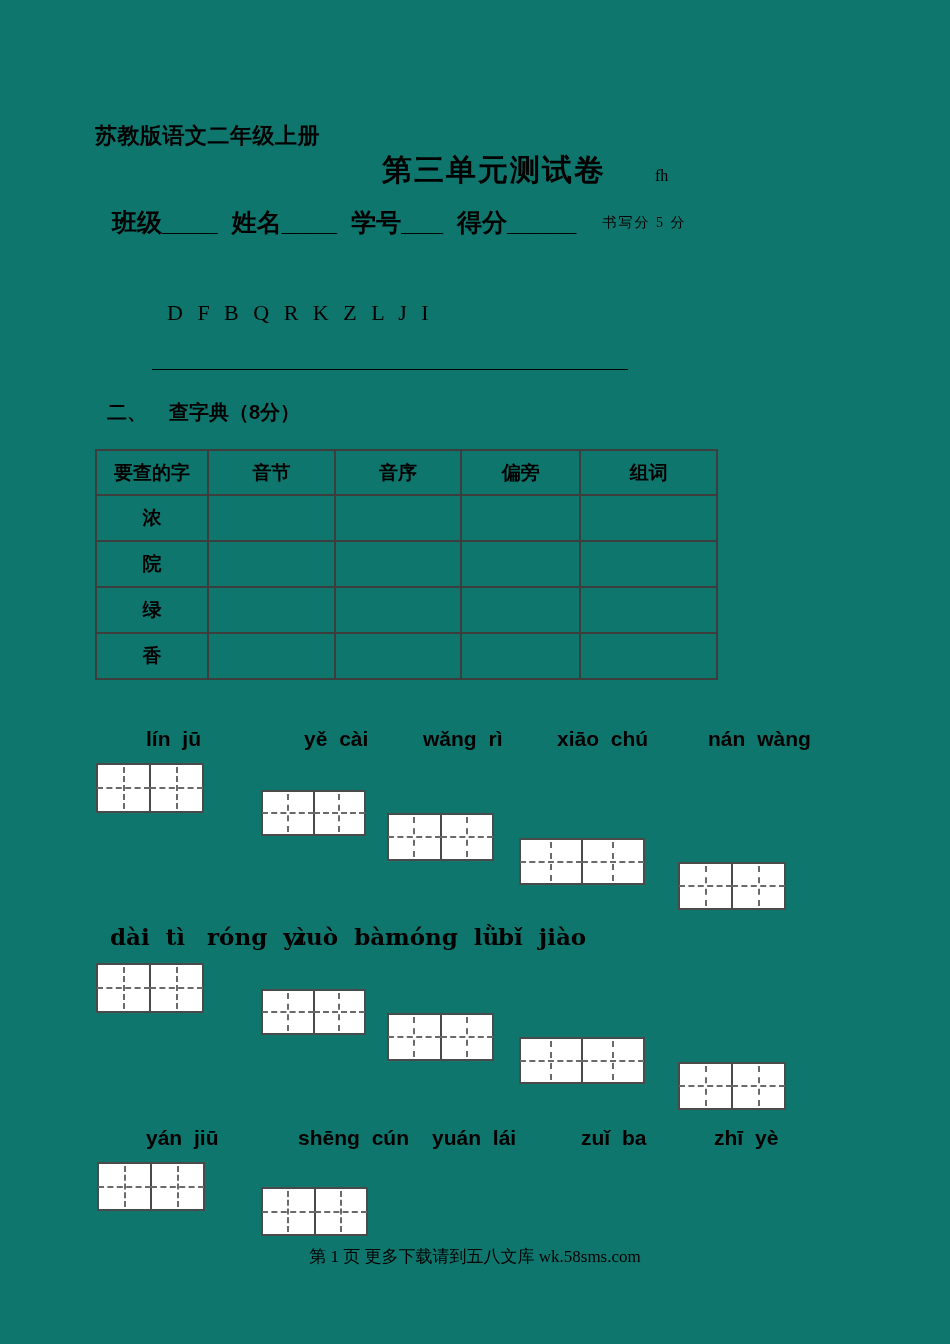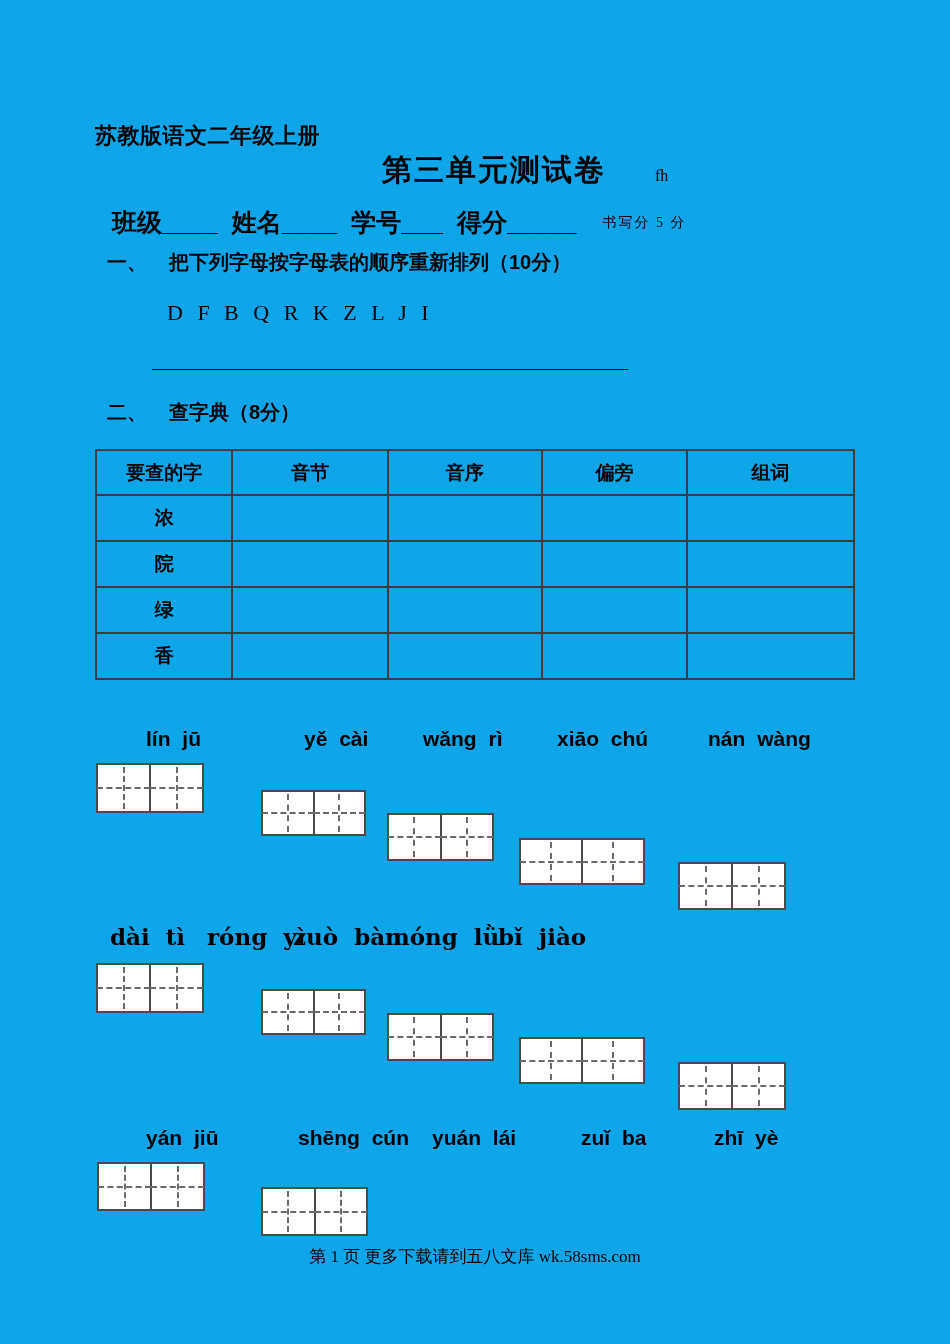--- a/index.html
+++ b/index.html
@@ -1,18 +1,18 @@
 <!DOCTYPE html>
 <html><head>
 <meta charset="utf-8">
 <style>
   html,body { margin:0; padding:0; background:#888; }
   .page {
     position:relative; width:950px; height:1344px; margin:0 auto;
-    background:#0ea5e9; color:#000;
+    background:#0f766e; color:#000;
     font-family:"Liberation Serif", serif;
     overflow:hidden;
   }
   .edition {
     position:absolute; left:95px; top:121px;
     font-family:"Liberation Sans", sans-serif;
     font-weight:bold; font-size:22px; letter-spacing:0.5px;
   }
   .title {
     position:absolute; left:0; right:0; top:150px; text-align:center;
@@ -37,21 +37,21 @@
   .sec-title { margin-left:22px; }
   .letters {
     position:absolute; left:167px; top:300px;
     font-family:"Liberation Serif", serif; font-size:22px; word-spacing:9px;
   }
   .rule-line {
     position:absolute; left:152px; top:369px; width:476px; height:0;
     border-top:1.5px solid #000;
   }
   table.dict-table {
-    position:absolute; left:95px; top:449px; width:760px;
+    position:absolute; left:95px; top:449px; width:623px;
     border-collapse:collapse; table-layout:fixed;
     font-family:"Liberation Sans", sans-serif; font-weight:bold;
     font-size:19px; text-align:center;
   }
   table.dict-table td { border:2px solid #3d3d3d; padding:0; }
   table.dict-table tr.hdr td { height:43px; }
   table.dict-table tr.row td { height:44px; }
   .py { position:absolute; font-weight:bold; white-space:nowrap; }
   .py-mono { font-family:Liberation Sans, sans-serif; font-size:21px; word-spacing:6px;margin-left:36px; }
   .py-serif { font-family:"DejaVu Serif", serif; font-size:23px; word-spacing:8px; }
@@ -79,21 +79,20 @@
 
 <div class="page">
 
   <div class="edition">苏教版语文二年级上册</div>
 
   <div class="title">第三单元测试卷</div>
   <div class="title-note">fh</div>
 
   <div class="info-line"><span class="info-field"><span>班级</span><span class="info-blank">____</span></span><span class="info-field"><span>姓名</span><span class="info-blank">____</span></span><span class="info-field"><span>学号</span><span class="info-blank">___</span></span><span class="info-field"><span>得分</span><span class="info-blank">_____</span></span><span class="info-note">书写分 5 分</span></div>
 
-  <div class="sec" style="top:249px"><span>一、</span><span class="sec-title">把下列字母按字母表的顺序重新排列（10分）</span></div>
   <div class="letters">D F B Q R K Z L J I</div>
   <div class="rule-line"></div>
 
   <div class="sec" style="top:399px"><span>二、</span><span class="sec-title">查字典（8分）</span></div>
 
   <table class="dict-table">
     <colgroup>
         <col style="width:18%">
         <col style="width:20.5%">
         <col style="width:20.3%">

